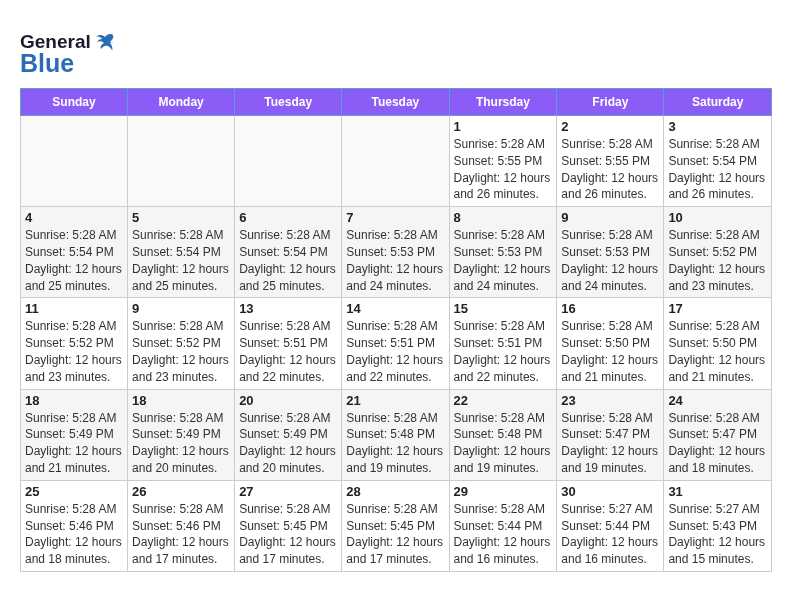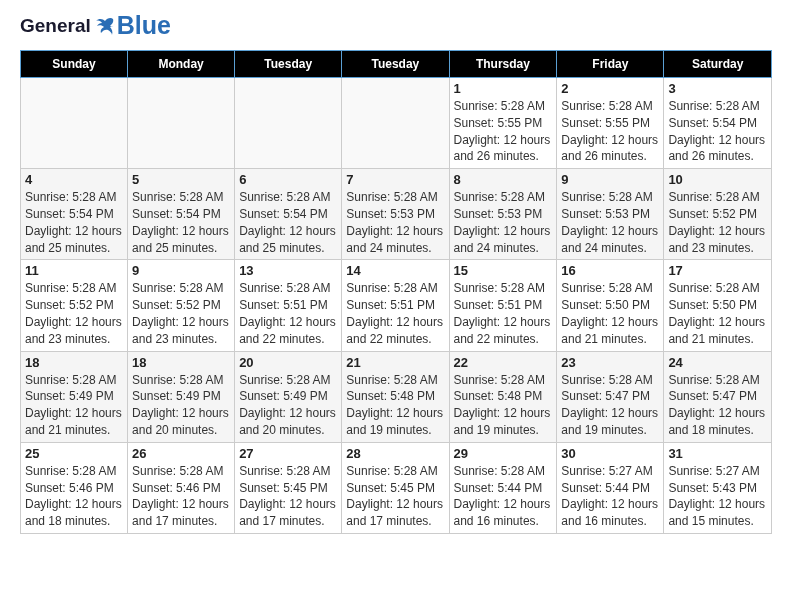--- a/index.html
+++ b/index.html
@@ -1,24 +1,24 @@
 <!DOCTYPE html>
 <html><head>
   <meta charset="utf-8">
   <style>
     * { box-sizing: border-box; margin: 0; padding: 0; }
     body { font-family: Arial, sans-serif; background: #fff; width: 792px; min-height: 612px; }
     .page { width: 792px; padding: 15px 20px; }
     .header { display: flex; justify-content: space-between; align-items: flex-start; margin-bottom: 10px; }
-    .logo { display: flex; flex-direction: row; align-items: flex-start; }
+    .logo { display: flex; flex-direction: column; align-items: flex-start; margin-top: 16px; }
     .title-area { text-align: right; }
     .month-title { font-size: 36px; font-weight: bold; color: #1a1a2e; }
     .location { font-size: 15px; color: #333; }
     table { width: 100%; border-collapse: collapse; }
-    thead tr { background-color: #000000; }
+    thead tr { background-color: #8b5cf6; }
     thead th { color: #fff; font-size: 12px; font-weight: bold; text-align: center; padding: 6px 4px; border: 1px solid #5a9fd4; }
     tbody tr { }
     tbody td { vertical-align: top; border: 1px solid #ccc; padding: 3px 4px; font-size: 10.5px; color: #222; background: #fff; min-height: 80px; width: 113px; }
     tbody tr:nth-child(even) td { background: #f5f5f5; }
     .day-num { font-weight: bold; font-size: 13px; display: block; margin-bottom: 2px; }
     .day-info { font-size: 12px; line-height: 1.4; color: #333; }
     .empty-cell { background: #f9f9f9 !important; }
     tbody td.empty-cell { background: #fafafa; }
   </style>
 </head>

